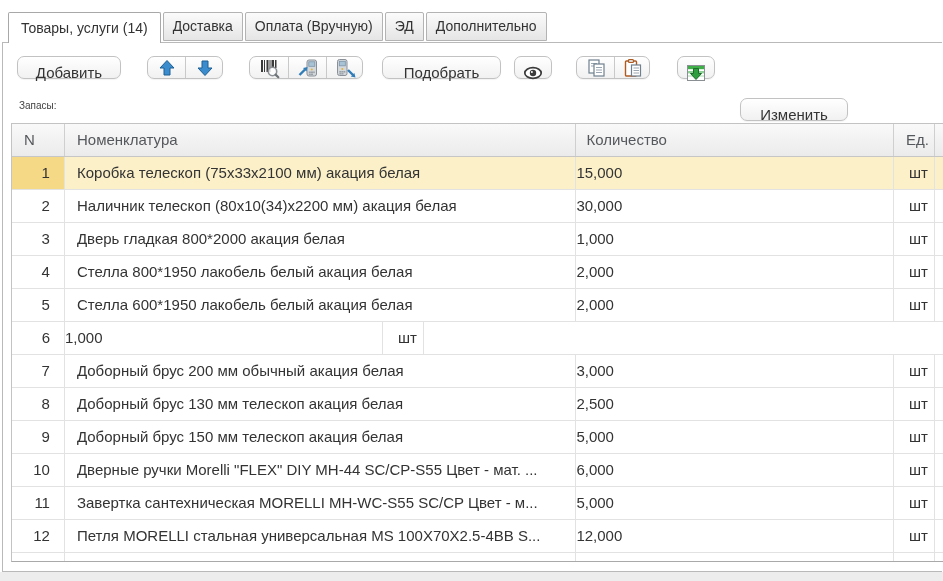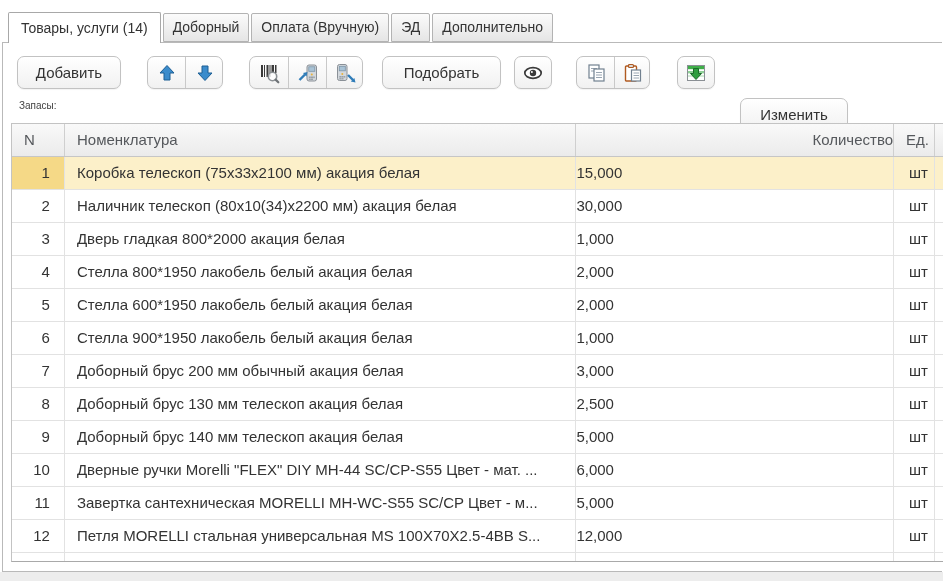--- a/index.html
+++ b/index.html
@@ -4,42 +4,42 @@
 <style>
   html,body{margin:0;padding:0;}
   body{
     width:943px;height:581px;position:relative;overflow:hidden;
     background:#ffffff;
     font-family:"Liberation Sans","DejaVu Sans",sans-serif;
     color:#333;
     -webkit-font-smoothing:antialiased;
   }
   
-  .tab-row{position:absolute;left:8px;top:12px;display:flex;align-items:center;z-index:3;}
+  .tab-row{position:absolute;left:8px;top:12px;display:flex;align-items:flex-start;z-index:3;}
   .tab{
     height:27px;line-height:27px;padding:0 9px;margin-right:2px;
     background:linear-gradient(#fbfbfb,#e5e5e5);
     border:1px solid #b3b3b3;border-radius:2px 2px 0 0;
     font-size:14px;color:#333;white-space:nowrap;cursor:default;
   }
   .tab.active{
     height:30px;line-height:30px;padding:0 12px;
     background:#ffffff;border:1px solid #a8a8a8;border-bottom:none;
     position:relative;z-index:4;
   }
   
   .panel{
     position:absolute;left:2px;top:42px;width:940px;height:530px;
     background:#ffffff;border:1px solid #b9b9b9;border-right:none;
     box-sizing:border-box;z-index:1;
   }
   .below-panel{position:absolute;left:0;top:572px;width:943px;height:9px;background:#ededed;}
   
   .btn,.btn-group{
-    position:absolute;top:13px;height:33px;box-sizing:border-box;
+    position:absolute;top:13px;height:23px;box-sizing:border-box;
     background:linear-gradient(#ffffff,#f1f1f1);
     border:1px solid #c2c2c2;border-radius:7px;
     box-shadow:0 1px 1px rgba(0,0,0,0.05);
   }
   .btn{font-size:15px;color:#333;text-align:center;line-height:31px;cursor:default;}
   .btn-group{display:flex;}
   .cell{
     flex:0 0 auto;display:flex;align-items:center;justify-content:center;
     border-right:1px solid #c9c9c9;cursor:default;
   }
@@ -59,35 +59,35 @@
   }
   .td{
     box-sizing:border-box;border-right:1px solid #e2e2e2;
     font-size:15px;line-height:31px;white-space:nowrap;overflow:hidden;
   }
   .header .td{border-right:1px solid #cfcfcf;}
   .td.c-n{width:53px;text-align:right;padding-right:14px;}
   .header .td.c-n{text-align:left;padding-left:12px;padding-right:0;}
   .td.c-name{width:512px;padding-left:12px;}
   .td.c-qty{width:318px;text-align:left;padding-right:16px;}
-  .header .td.c-qty{text-align:right;padding-left:10px;padding-right:0;}
+  .header .td.c-qty{text-align:left;padding-left:10px;padding-right:0;}
   .td.c-unit{width:41px;padding-left:9px;text-align:center;}
   .header .td.c-unit{padding-left:7px;}
   .td.c-sliver{width:9px;border-right:none;}
   .tr.selected{background:#fcf0c9;}
   .tr.selected .td.c-n{background:#f5d987;}
   .tr.partial{height:8px;border-bottom:none;}
   .icon{display:block;}
 </style>
 </head>
 <body>
 
 <div class="tab-row">
   <div class="tab active">Товары, услуги (14)</div>
-  <div class="tab">Доборный</div>
+  <div class="tab">Доставка</div>
   <div class="tab">Оплата (Вручную)</div>
   <div class="tab">ЭД</div>
   <div class="tab">Дополнительно</div>
 </div>
 
 <div class="panel">
 
   <div class="btn" style="left:14px;width:104px;">Добавить</div>
 
   <div class="btn-group" style="left:144px;width:76px;">
@@ -245,42 +245,41 @@
     </div>
     <div class="tr">
       <div class="td c-n">5</div>
       <div class="td c-name">Стелла 600*1950 лакобель белый акация белая</div>
       <div class="td c-qty">2,000</div>
       <div class="td c-unit">шт</div>
       <div class="td c-sliver"></div>
     </div>
     <div class="tr">
       <div class="td c-n">6</div>
-      <div class="td c-name">Стелла 900*1950 лакобель белый акация белая</div>
       <div class="td c-qty">1,000</div>
       <div class="td c-unit">шт</div>
       <div class="td c-sliver"></div>
     </div>
     <div class="tr">
       <div class="td c-n">7</div>
       <div class="td c-name">Доборный брус 200 мм обычный акация белая</div>
       <div class="td c-qty">3,000</div>
       <div class="td c-unit">шт</div>
       <div class="td c-sliver"></div>
     </div>
     <div class="tr">
       <div class="td c-n">8</div>
       <div class="td c-name">Доборный брус 130 мм телескоп акация белая</div>
       <div class="td c-qty">2,500</div>
       <div class="td c-unit">шт</div>
       <div class="td c-sliver"></div>
     </div>
     <div class="tr">
       <div class="td c-n">9</div>
-      <div class="td c-name">Доборный брус 140 мм телескоп акация белая</div>
+      <div class="td c-name">Доборный брус 150 мм телескоп акация белая</div>
       <div class="td c-qty">5,000</div>
       <div class="td c-unit">шт</div>
       <div class="td c-sliver"></div>
     </div>
     <div class="tr">
       <div class="td c-n">10</div>
       <div class="td c-name">Дверные ручки Morelli "FLEX" DIY MH-44 SC/CP-S55 Цвет - мат. ...</div>
       <div class="td c-qty">6,000</div>
       <div class="td c-unit">шт</div>
       <div class="td c-sliver"></div>

